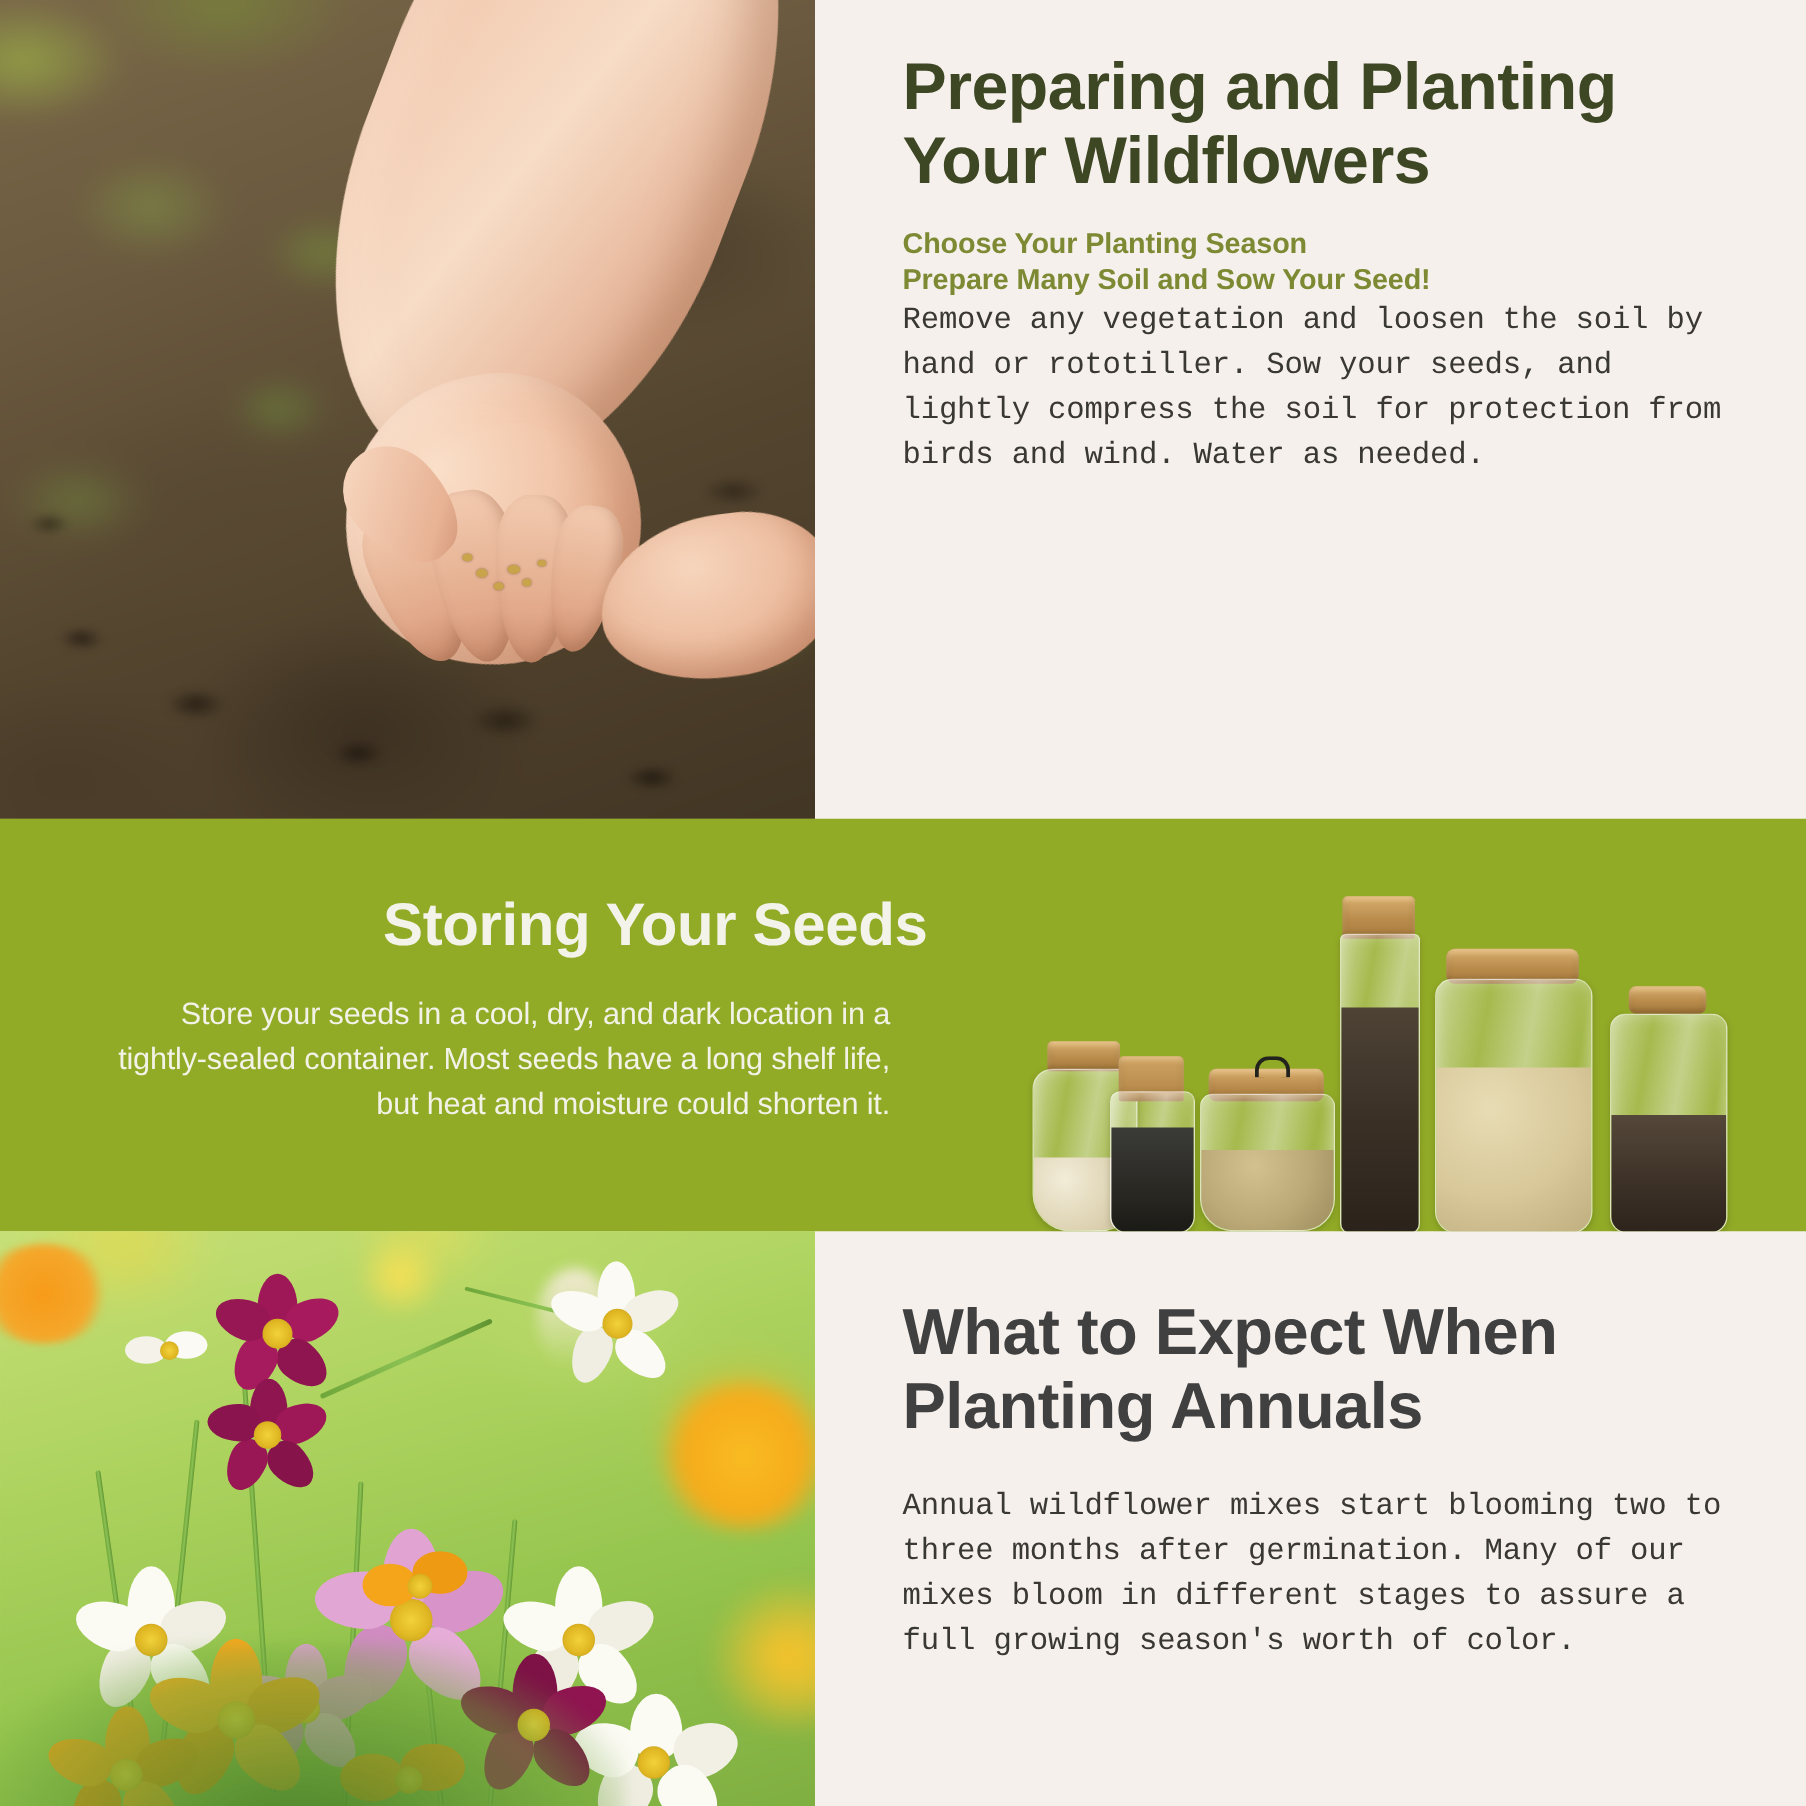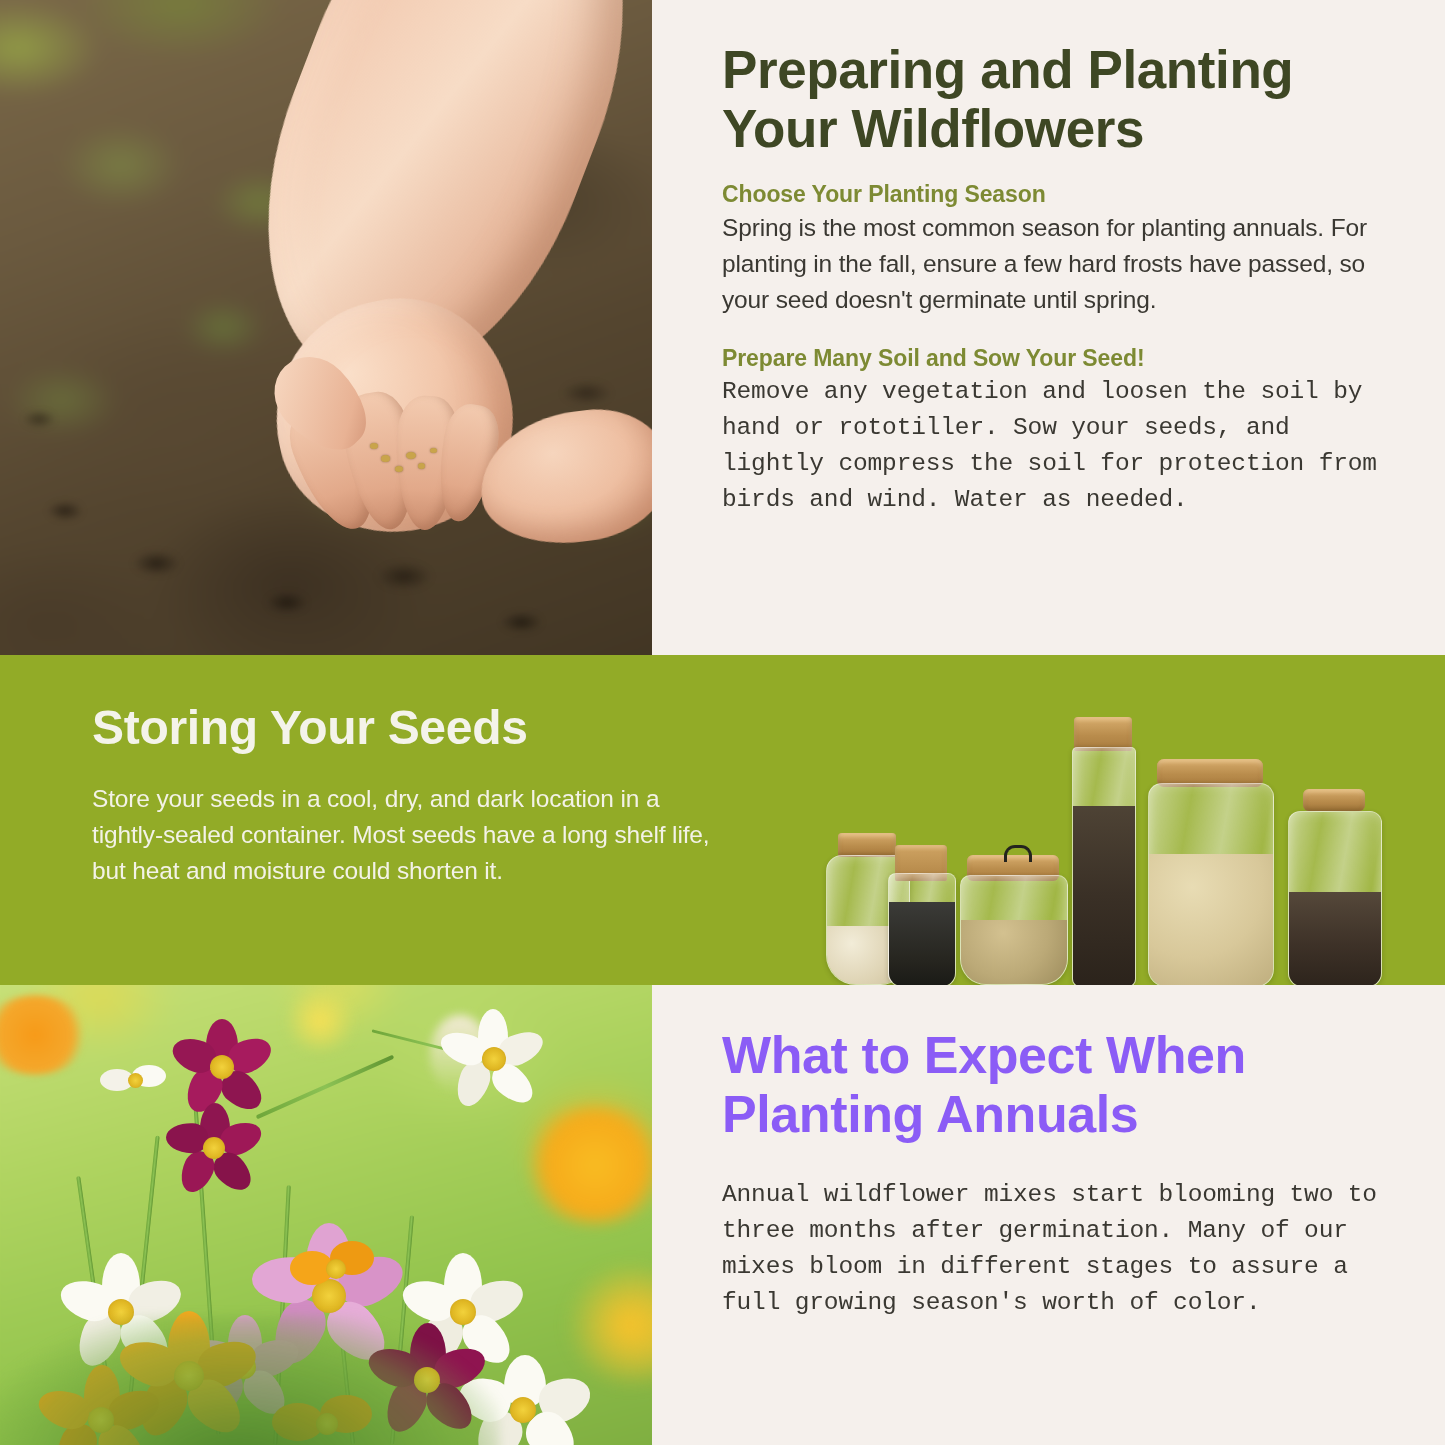--- a/index.html
+++ b/index.html
@@ -158,22 +158,23 @@
   
   .sec2 {
     position: absolute;
     left: 0; top: 655px;
     width: 1445px; height: 330px;
     background: #92AB27;
     overflow: hidden;
   }
   .sec2-text {
     position: absolute;
-    left: 92px; top: 45px;
+    left: 92px; top: 58px;
     width: 650px;
+    text-align: right;
   }
   .h2 {
     color: #F4F3EA;
     font-size: 48px;
     font-weight: 700;
     margin: 0 0 26px 0;
     letter-spacing: -0.3px;
   }
   .body-light {
     color: #F3F2E7;
@@ -255,25 +256,25 @@
   }
 
   .sec3-text {
     position: absolute;
     left: 652px; top: 0;
     width: 793px; height: 460px;
     padding: 40px 55px 0 70px;
     box-sizing: border-box;
   }
   .h3 {
-    color: #8b5cf6;
+    color: #404040;
     font-size: 52px;
     line-height: 1.14;
     font-weight: 700;
-    margin: 1px 0 32px 0;
+    margin: 12px 0 32px 0;
     letter-spacing: -0.4px;
     max-width: 640px;
   }
 </style>
 </head>
 <body>
 
 <div class="page">
 
   <div class="sec1">
@@ -294,21 +295,20 @@
       <div class="seed-dot" style="width:10px;height:7px;left:406px;top:452px;"></div>
       <div class="seed-dot" style="width:7px;height:6px;left:418px;top:463px;"></div>
       <div class="seed-dot" style="width:8px;height:6px;left:370px;top:443px;"></div>
       <div class="seed-dot" style="width:7px;height:5px;left:430px;top:448px;"></div>
     </div>
 
     <div class="sec1-text">
       <h1 class="h1">Preparing and Planting Your Wildflowers</h1>
 
       <h2 class="sub">Choose Your Planting Season</h2>
-      <p class="body">Spring is the most common season for planting annuals. For planting in the fall, ensure a few hard frosts have passed, so your seed doesn't germinate until spring.</p>
 
 
       <h2 class="sub">Prepare Many Soil and Sow Your Seed!</h2>
       <p class="body last">Remove any vegetation and loosen the soil by hand or rototiller. Sow your seeds, and lightly compress the soil for protection from birds and wind. Water as needed.</p>
     </div>
   </div>
 
   <div class="sec2">
     <div class="sec2-text">
       <h2 class="h2">Storing Your Seeds</h2>

